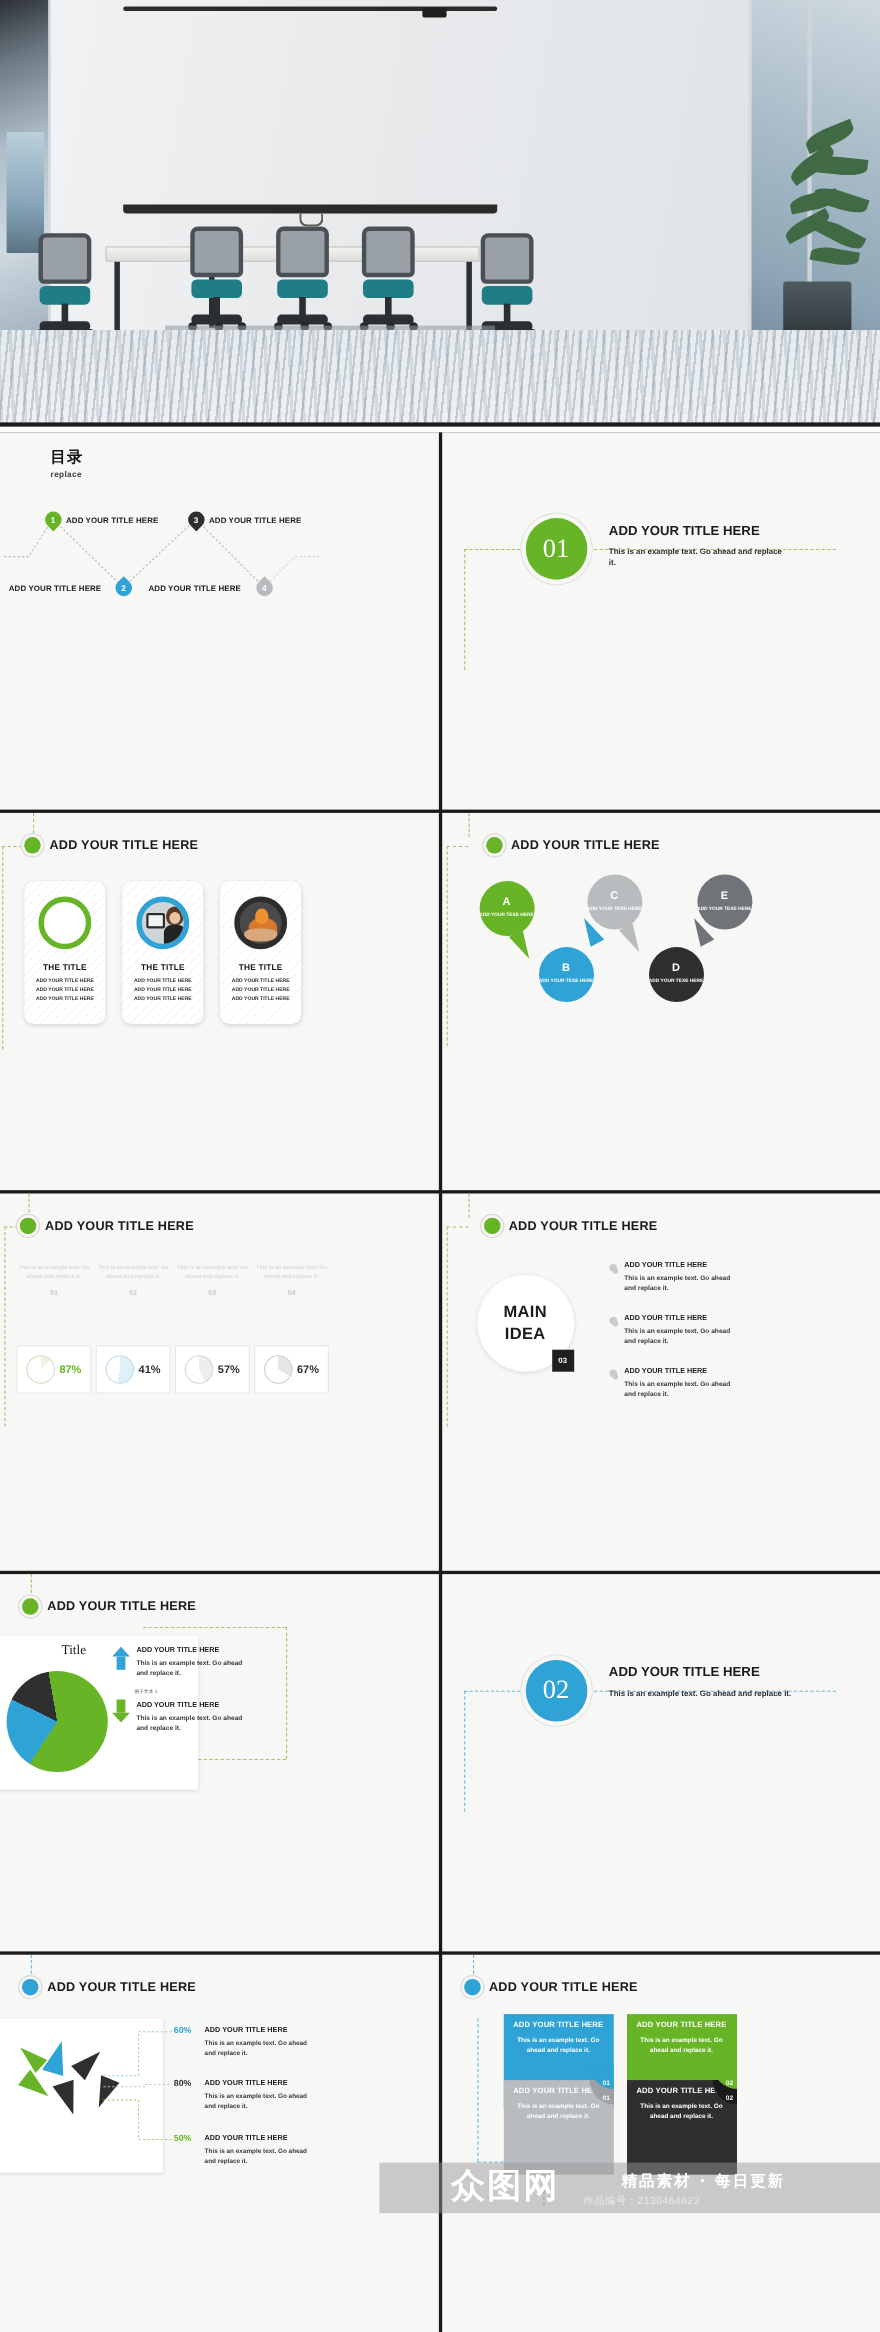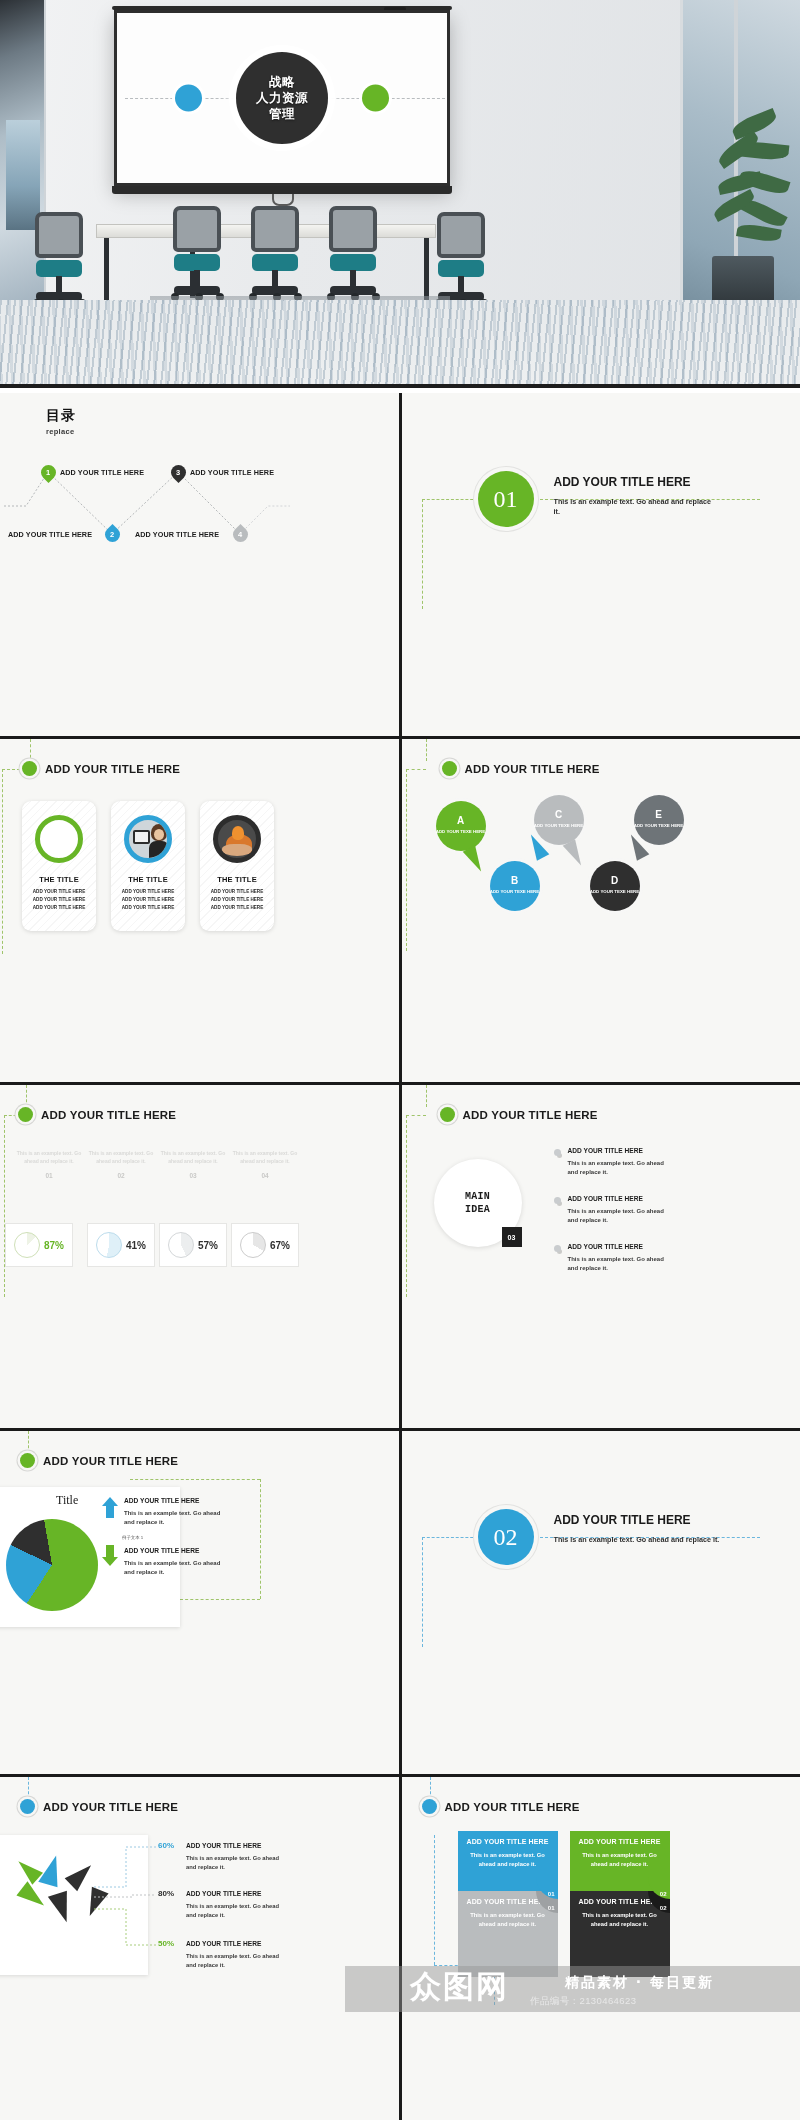--- a/index.html
+++ b/index.html
@@ -231,21 +231,21 @@
   }
   .pie{ width:26px;height:26px;border-radius:50%; }
   .pct{ font-size:10px;font-weight:bold; }
 
   
   .midea{
     position:absolute; width:88px;height:88px;border-radius:50%;
     background:#fff; box-shadow:0 1px 5px rgba(0,0,0,.12);
     display:flex;align-items:center;justify-content:center;flex-direction:column;
   }
-  .midea span{ font-size:10px;font-weight:bold;color:#1b1b1b;line-height:1.35;letter-spacing:.3px;font-family:Liberation Mono, monospace;}
+  .midea span{ font-size:15px;font-weight:bold;color:#1b1b1b;line-height:1.35;letter-spacing:.3px;}
   .corner{
     position:absolute; width:20px;height:20px;background:#1f1f1f;color:#fff;
     font-size:7px;font-weight:bold;display:flex;align-items:center;justify-content:center;
   }
   .pin{ position:absolute;width:7px;height:7px;border-radius:50%;background:#c9ccce;
         box-shadow:2px 3px 0 -1px rgba(0,0,0,.18); }
   .itm-t{ position:absolute; font-size:6.6px;font-weight:bold;color:#1b1b1b; }
   .itm-b{ position:absolute; font-size:6px;font-weight:bold;color:#3a3a3a;line-height:1.5;width:105px;}
 
   
@@ -311,30 +311,20 @@
     <i style="left:54px;top:48px;width:50px;height:16px;transform:rotate(18deg)"></i>
     <i style="left:36px;top:62px;width:44px;height:15px;transform:rotate(-12deg)"></i>
     <i style="left:56px;top:76px;width:46px;height:15px;transform:rotate(28deg)"></i>
     <i style="left:34px;top:90px;width:44px;height:14px;transform:rotate(-28deg)"></i>
     <i style="left:52px;top:104px;width:44px;height:14px;transform:rotate(10deg)"></i>
     <div class="hero-pot"></div>
   </div>
 
   <div class="screen-frame">
     <div class="screen-knob"></div>
-  </div>
-  <div class="screen-box">
-    <div class="slide-line"></div>
-    <div class="dot-blue"></div>
-    <div class="dot-green"></div>
-    <div class="title-disc">
-      <span>战略</span>
-      <span>人力资源</span>
-      <span>管理</span>
-    </div>
   </div>
   <div class="screen-bottom"></div>
   <div class="screen-hook"></div>
 
   <div class="table-top"></div>
   <div class="table-leg" style="left:104px;top:238px"></div>
   <div class="table-leg" style="left:424px;top:238px"></div>
   <div class="table-leg" style="left:190px;top:238px;height:60px"></div>
 
   <div class="chair" style="left:30px;top:212px">
@@ -530,21 +520,21 @@
     </div>
     <div class="pcol" style="left:160px;top:64px">
       <div class="tx">This is an example text. Go ahead and replace it.</div>
       <div class="no">03</div>
     </div>
     <div class="pcol" style="left:232px;top:64px">
       <div class="tx">This is an example text. Go ahead and replace it.</div>
       <div class="no">04</div>
     </div>
 
-    <div class="pbox" style="left:5px;top:138px">
+    <div class="pbox" style="left:15px;top:138px">
       <div class="pie" style="background:conic-gradient(#eef3e6 0% 13%, #ffffff 13% 100%);border:1px solid #cfe0b8"></div>
       <div class="pct" style="color:#67b526">87%</div>
     </div>
     <div class="pbox" style="left:87px;top:138px">
       <div class="pie" style="background:conic-gradient(#dff0f8 0% 53%, #ffffff 53% 100%);border:1px solid #bcdcec"></div>
       <div class="pct" style="color:#2f2f2f">41%</div>
     </div>
     <div class="pbox" style="left:159px;top:138px">
       <div class="pie" style="background:conic-gradient(#eceeef 0% 43%, #ffffff 43% 100%);border:1px solid #d4d7d9"></div>
       <div class="pct" style="color:#2f2f2f">57%</div>

